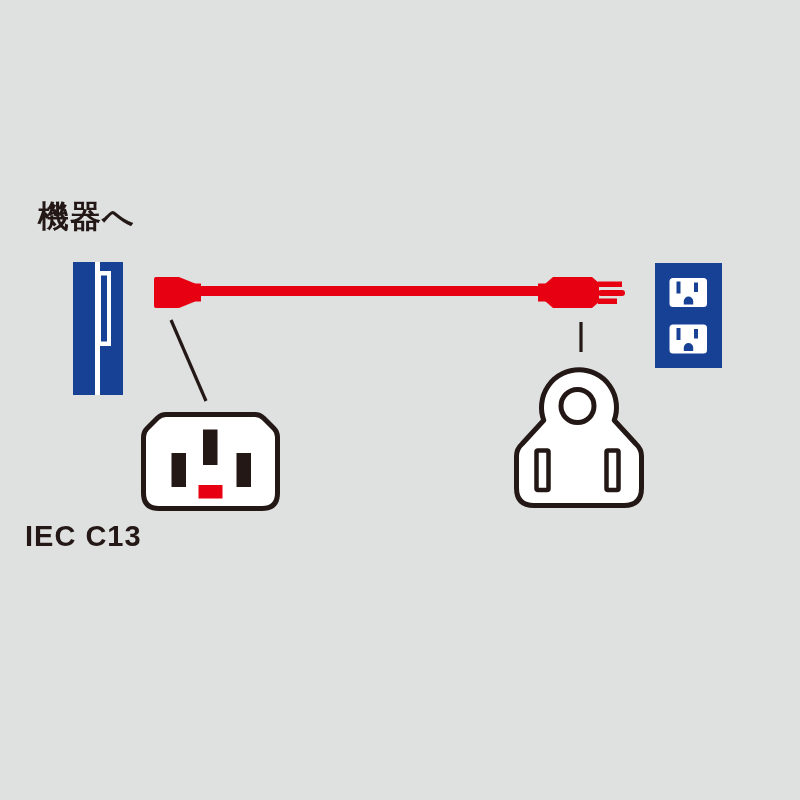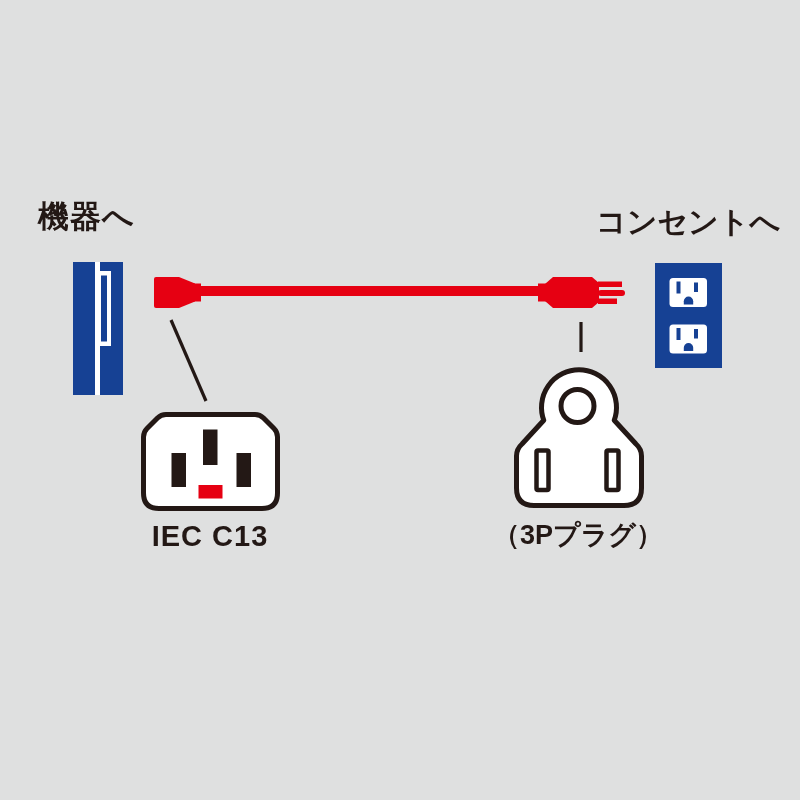--- a/index.html
+++ b/index.html
@@ -20,21 +20,20 @@
     color:#231815;
     font-weight:bold;
     white-space:nowrap;
   }
   .lbl-equipment{left:38px;top:196px;font-size:31px;letter-spacing:1px;}
   .lbl-outlet{left:596px;top:202px;font-size:30px;}
   .caption{
     position:absolute;
     color:#231815;
     font-weight:bold;
-    text-align:center;
   }
   .caption-iec{left:25px;top:518px;width:370px;}
   .caption-nema{left:428px;top:518px;width:300px;}
   .caption .line1{font-size:29px;line-height:36px;letter-spacing:1px;}
   .caption .line2{font-size:27px;line-height:34px;}
   .fill-red{fill:#e60012;}
   .fill-blue{fill:#164194;}
   .fill-white{fill:#ffffff;}
   .fill-dark{fill:#231815;}
   .outline{fill:#ffffff;stroke:#231815;stroke-width:5;stroke-linejoin:round;}
@@ -105,23 +104,21 @@
                Q641.5,505.5 624,505.5 L534,505.5
                Q516.5,505.5 516.5,488 L516.5,456
                Q516.5,449 522,444 Z" class="outline"></path>
       <circle cx="577.5" cy="406" r="16.5" class="outline"></circle>
       <rect x="536.5" y="450.5" width="12" height="39.5" rx="1.5" class="slot-outline"></rect>
       <rect x="606.5" y="450.5" width="12" height="39.5" rx="1.5" class="slot-outline"></rect>
     </g>
   </svg>
 
   <div class="lbl lbl-equipment">機器へ</div>
-  <div class="lbl lbl-outlet">コンセントへ</div>
 
   <div class="caption caption-iec">
     <div class="line1">IEC C13</div>
   </div>
 
   <div class="caption caption-nema">
-    <div class="line2">（3Pプラグ）</div>
   </div>
 
 </div>
 
 </body></html>

